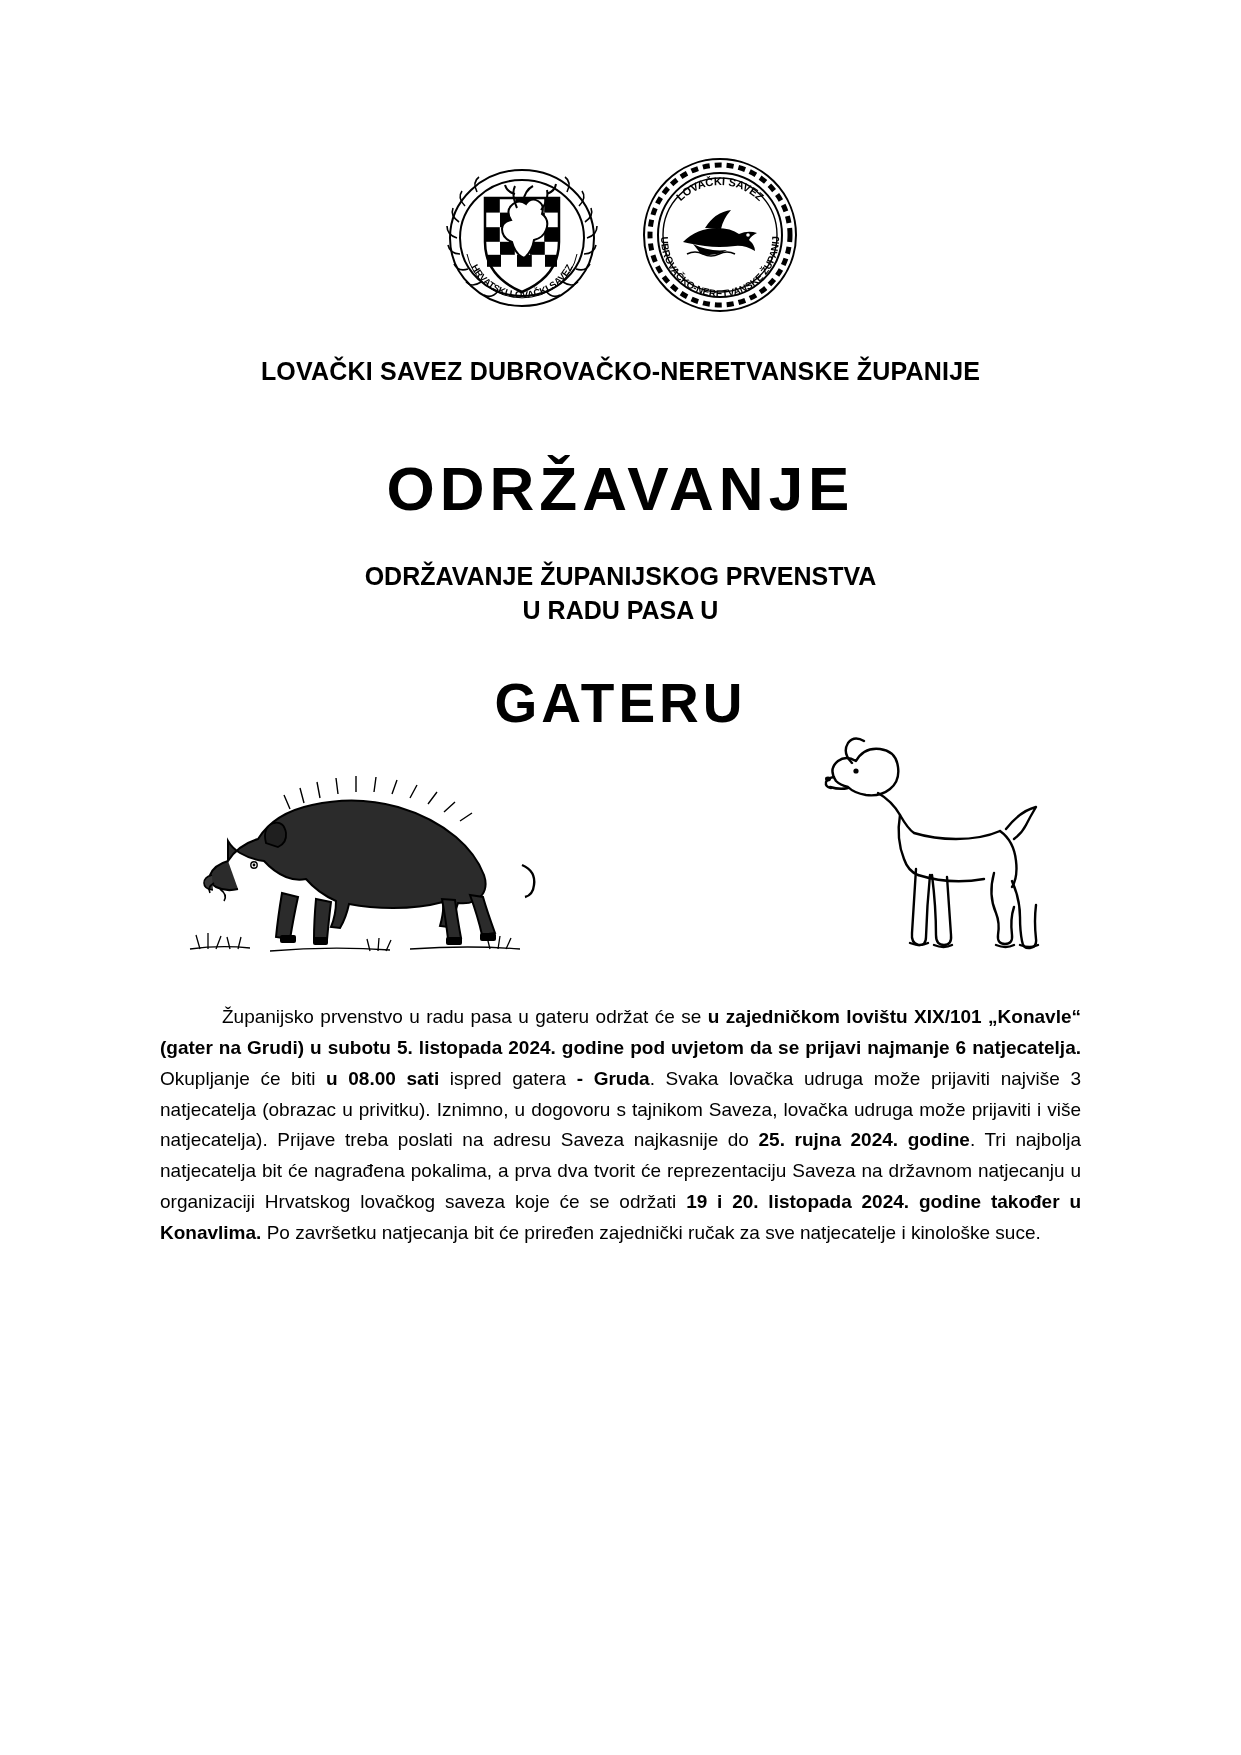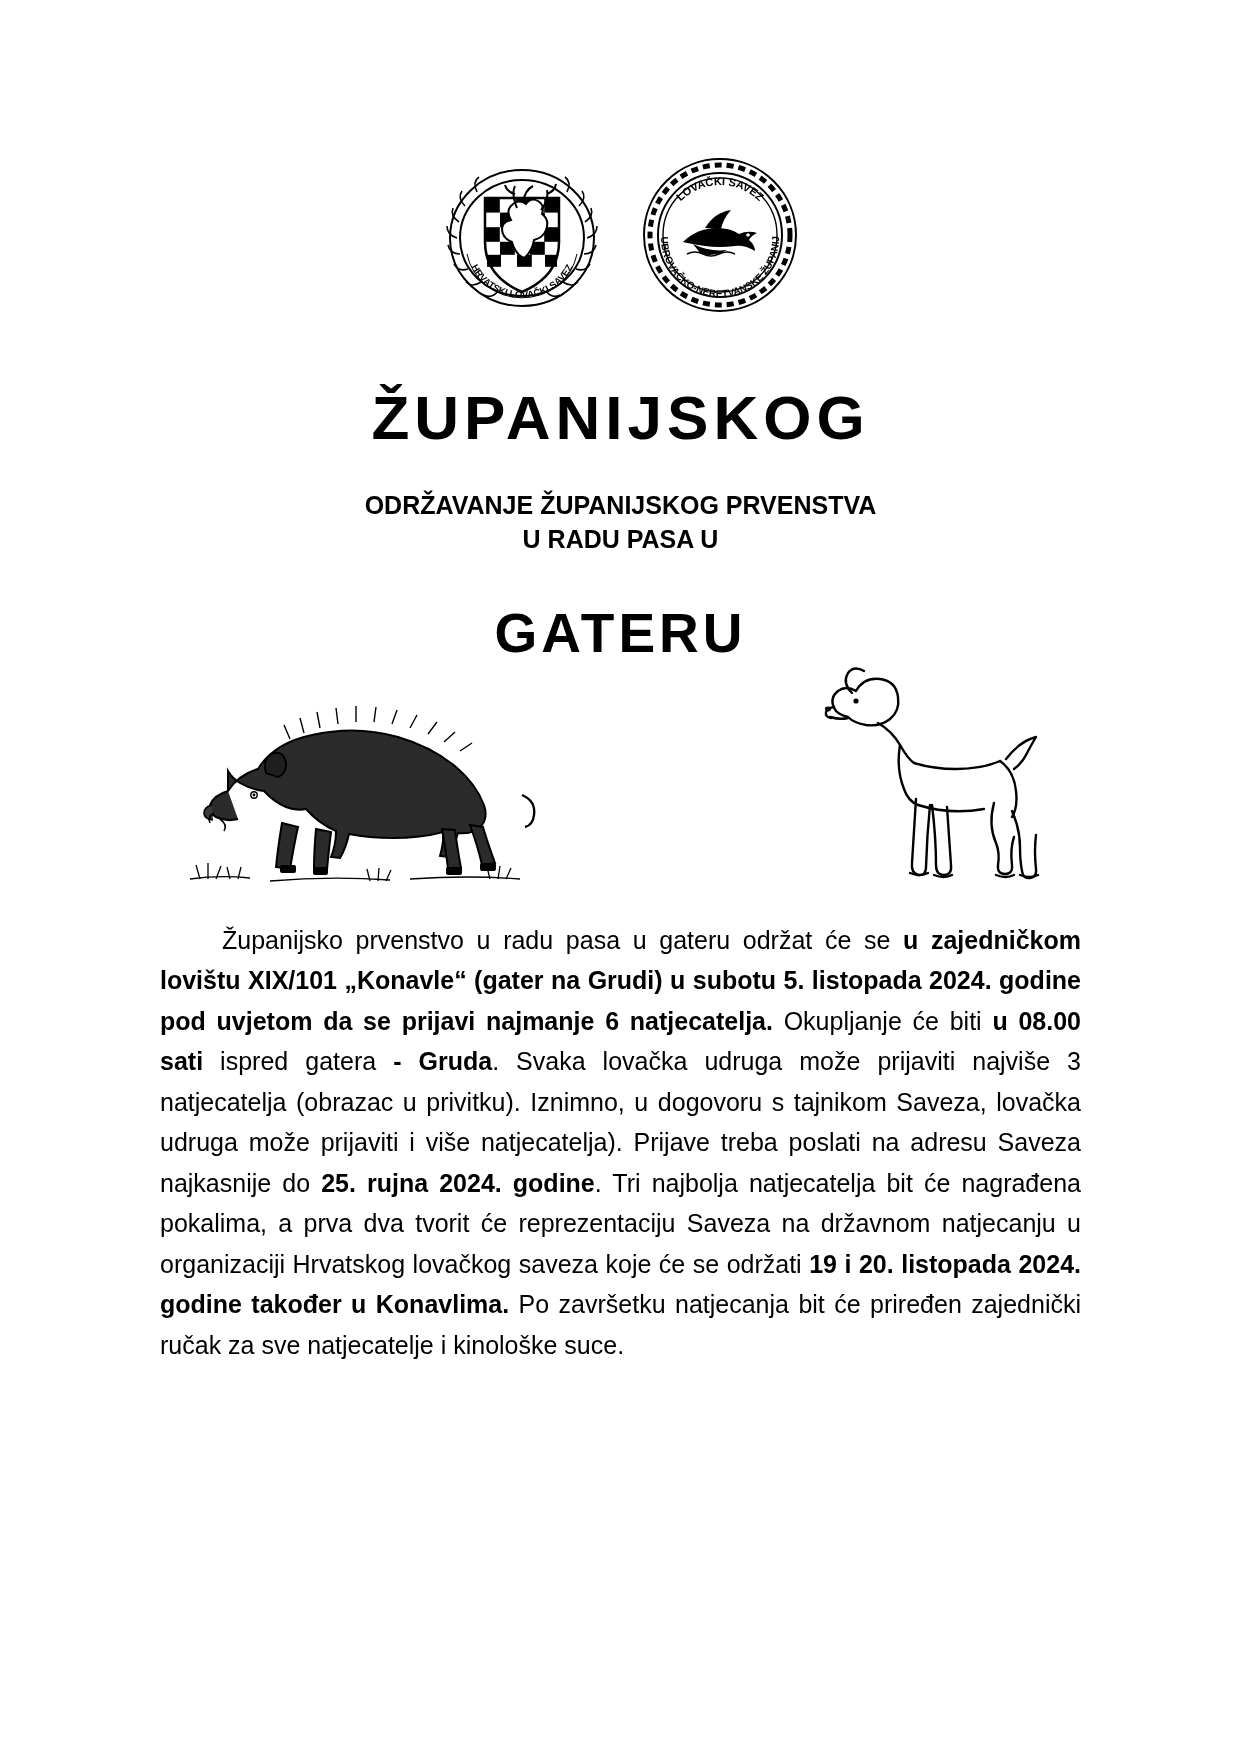--- a/index.html
+++ b/index.html
@@ -88,22 +88,22 @@
   .dog {
     position: absolute;
     right: 20px;
     top: -10px;
     width: 245px;
     height: 235px;
   }
 
   
   .body-text {
-    margin-top: 12px;
-    font-size: 25px;
+    margin-top: 24px;
+    font-size: 19px;
     line-height: 1.62;
     text-align: justify;
     text-justify: inter-word;
   }
   .body-text .indent { display: inline-block; width: 62px; }
   .body-text b { font-weight: bold; }
 </style>
 </head>
 <body>
 
@@ -198,23 +198,24 @@
 
         <g stroke="#000" stroke-width="1.6" fill="none">
           <path d="M52 104 q8 -4 16 0 q8 4 16 0 q8 -4 16 0"></path>
         </g>
       </svg>
     </div>
 
   </div>
 
   <div class="org-block">
-  </div>
-
-  <div class="headline">ŽUPANIJSKOG</div>
+    <div class="org-line">LOVAČKI SAVEZ DUBROVAČKO-NERETVANSKE ŽUPANIJE</div>
+  </div>
+
+  <div class="headline">ODRŽAVANJE</div>
 
   <div class="subhead">
     <div>ODRŽAVANJE ŽUPANIJSKOG PRVENSTVA</div>
     <div>U RADU PASA U</div>
   </div>
 
   <div class="gateru">GATERU</div>
 
   <div class="illus">
 

